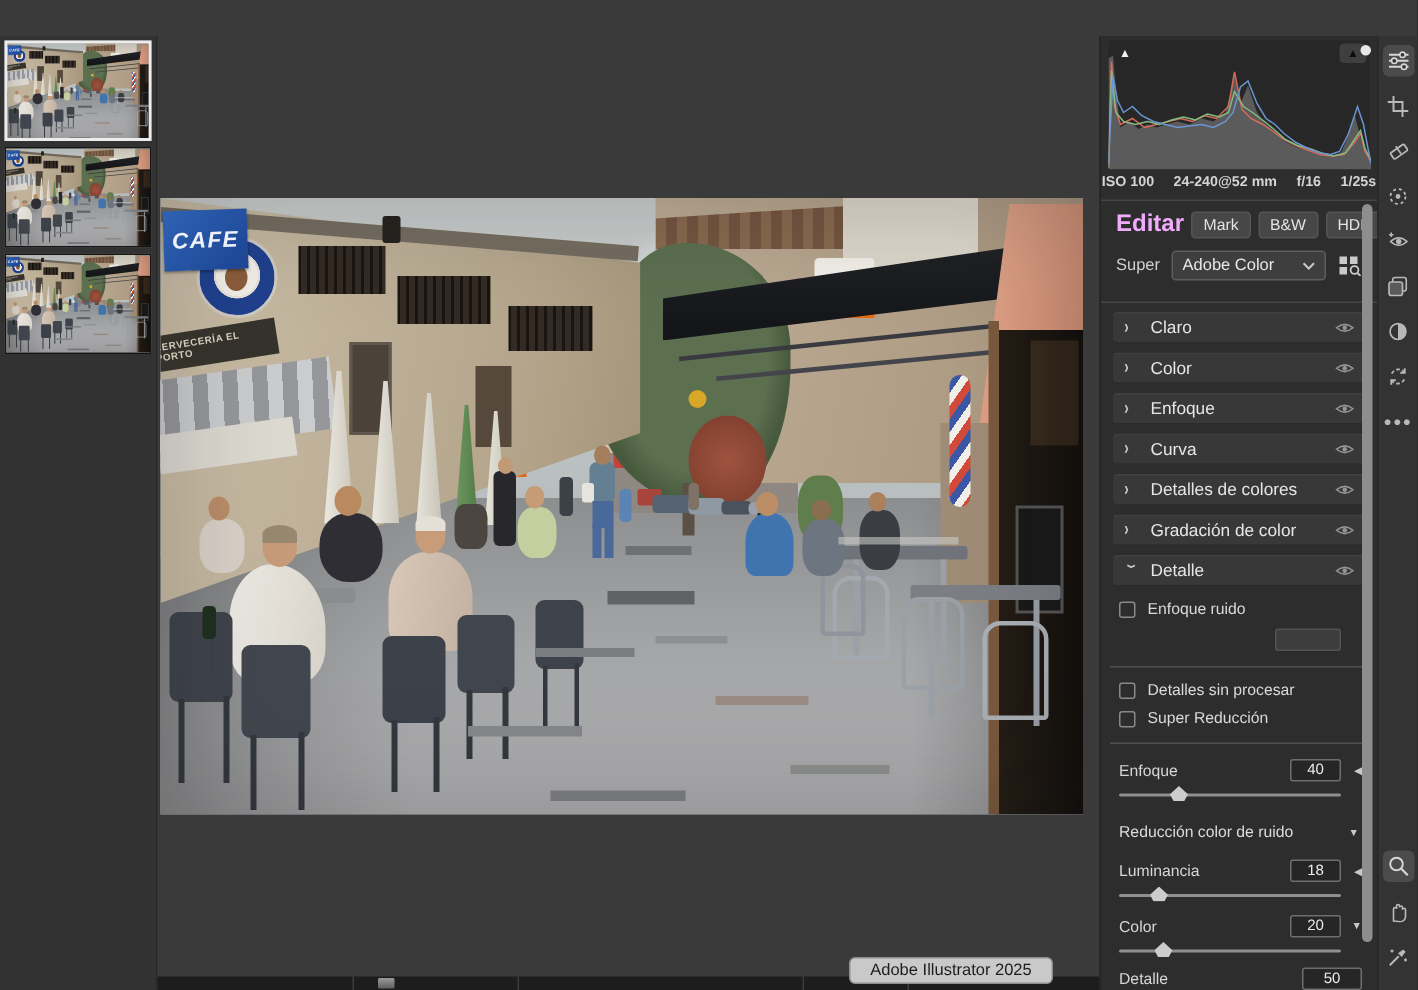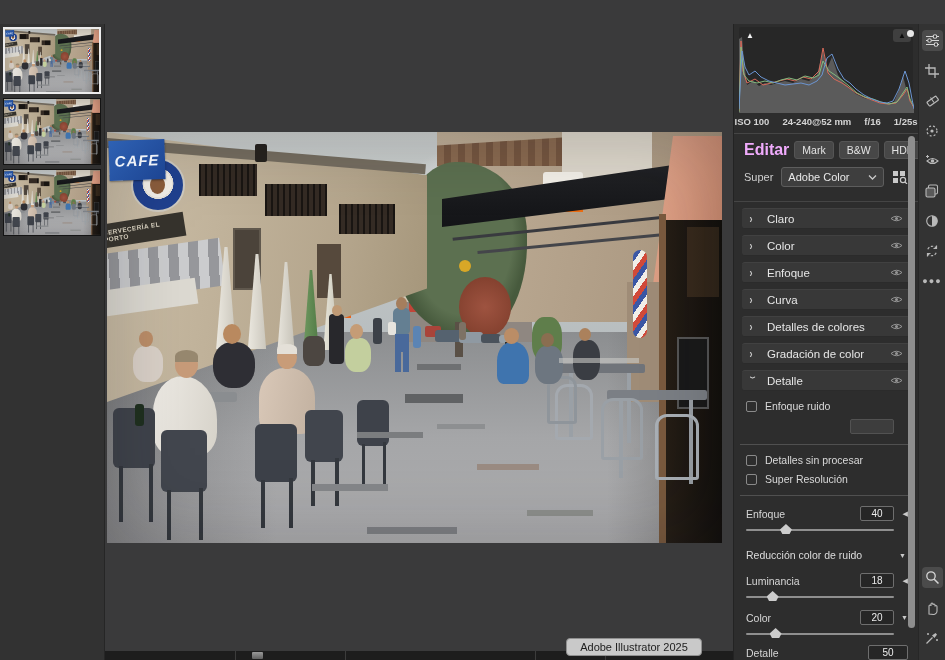--- a/index.html
+++ b/index.html
@@ -729,21 +729,21 @@
     </div>
     <div class="disabled-box"></div>
     <div class="inner-div"></div>
 
     <div class="check-row">
       <span class="checkbox"></span>
       <span>Detalles sin procesar</span>
     </div>
     <div class="check-row" style="margin-top:7px;">
       <span class="checkbox"></span>
-      <span>Super Resolución</span>
+      <span>Super Reducción</span>
     </div>
     <div class="inner-div"></div>
 
     <div class="slider-row">
       <span class="sl-label">Enfoque</span>
       <span class="valbox">40</span>
       <span class="tri">◀</span>
     </div>
     <div class="slider-track">
       <span class="line"></span>

